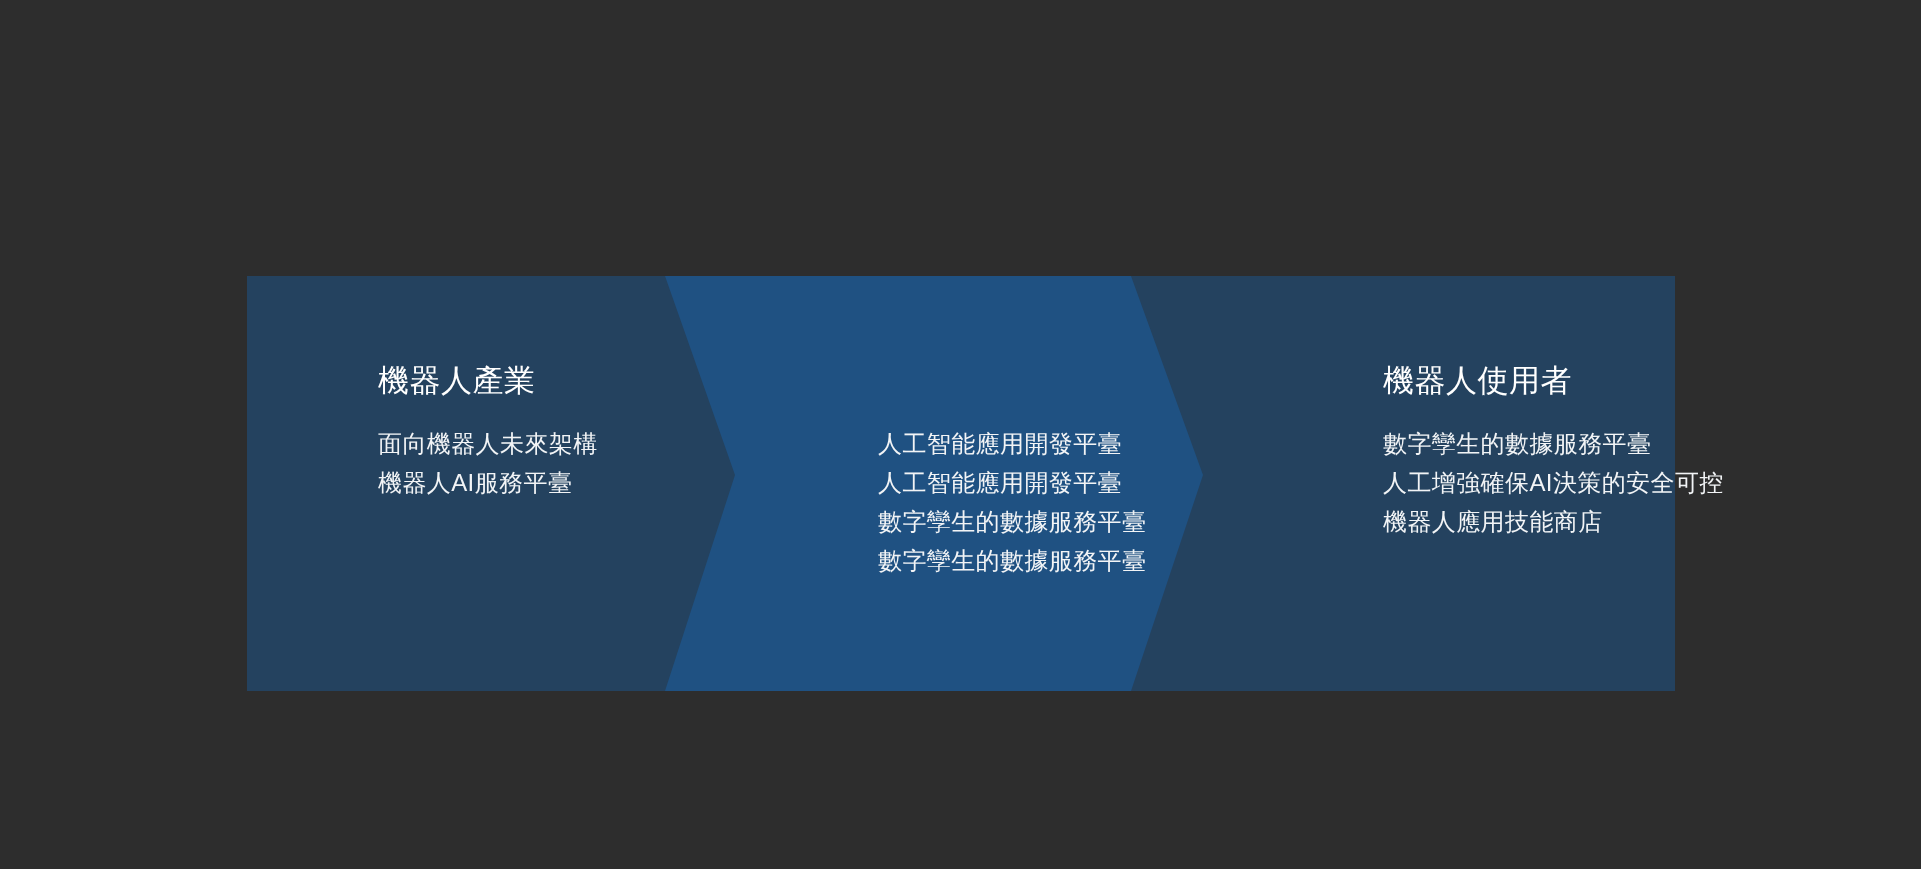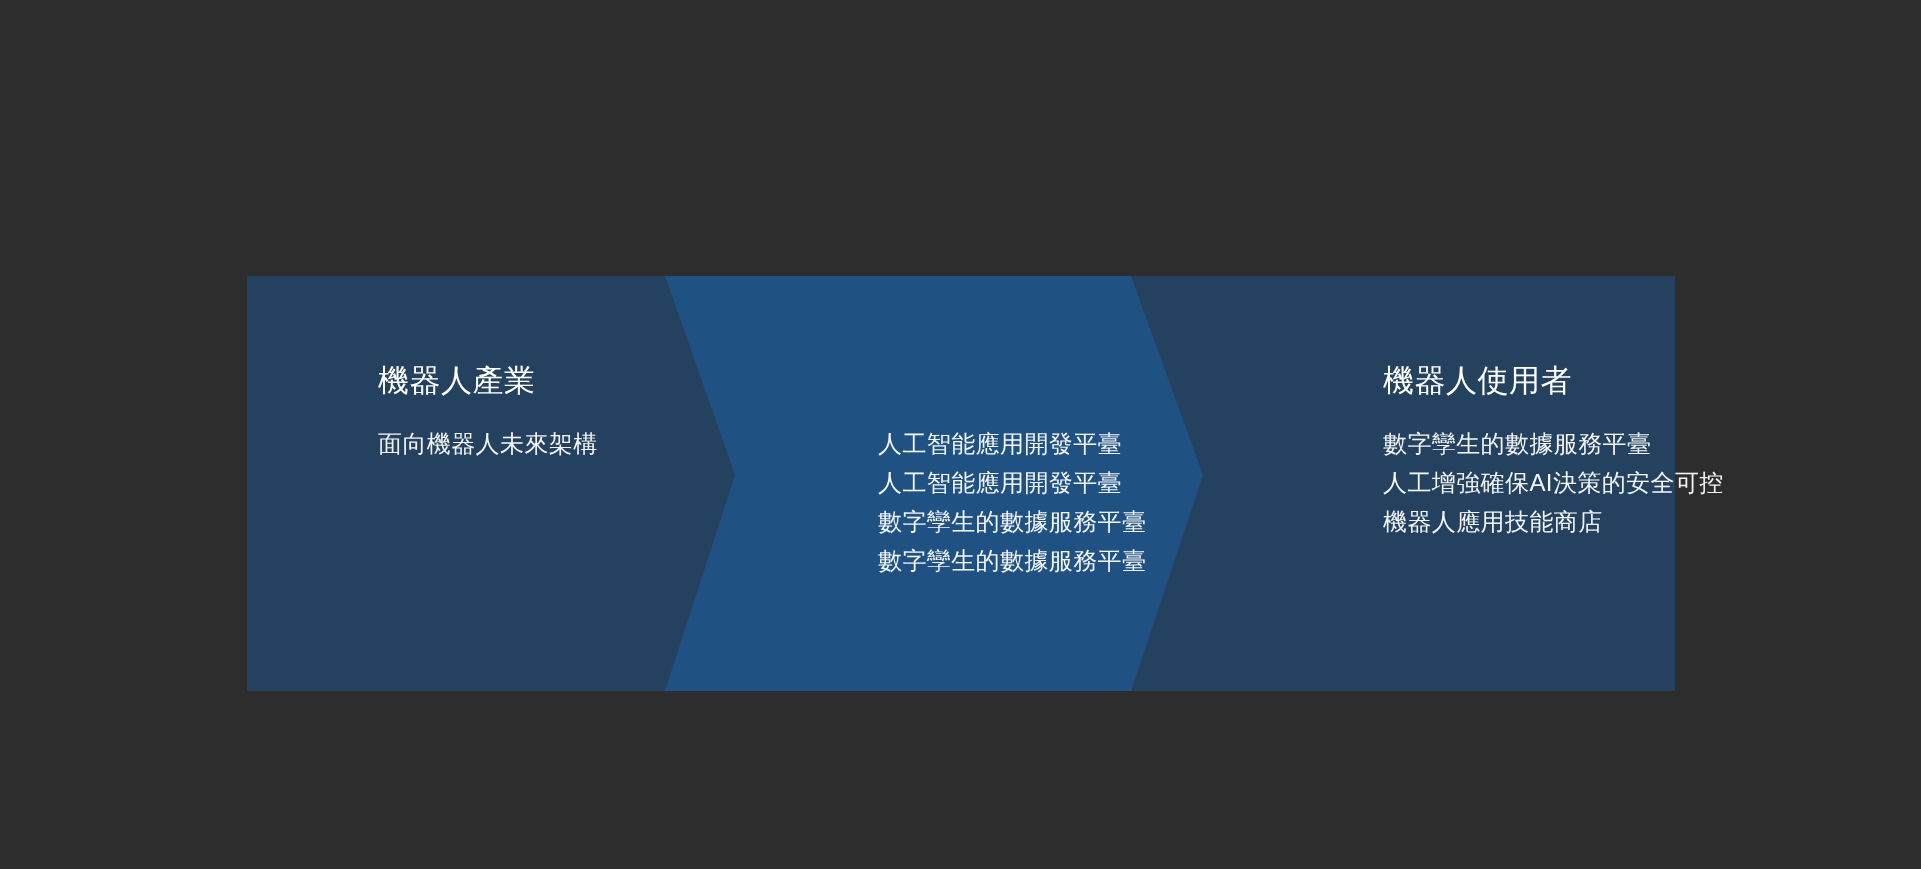--- a/index.html
+++ b/index.html
@@ -91,20 +91,21 @@
     <div id="banner-bg"></div>
 
     <svg id="chevron-svg" viewBox="0 0 1428 415" preserveAspectRatio="none">
       <polygon points="418,0 488,199 418,415 884,415 956,199 884,0" fill="#1f5182"></polygon>
     </svg>
 
     <div class="column" id="column-0">
       <h2 class="col-heading">機器人產業</h2>
       <ul class="col-list">
         <li>面向機器人未來架構</li>
+        <li>機器人AI服務平臺</li>
       </ul>
     </div>
 
     <div class="column" id="column-1">
       <ul class="col-list">
         <li>人工智能應用開發平臺</li>
         <li>人工智能應用開發平臺</li>
         <li>數字孿生的數據服務平臺</li>
         <li>數字孿生的數據服務平臺</li>
       </ul>

